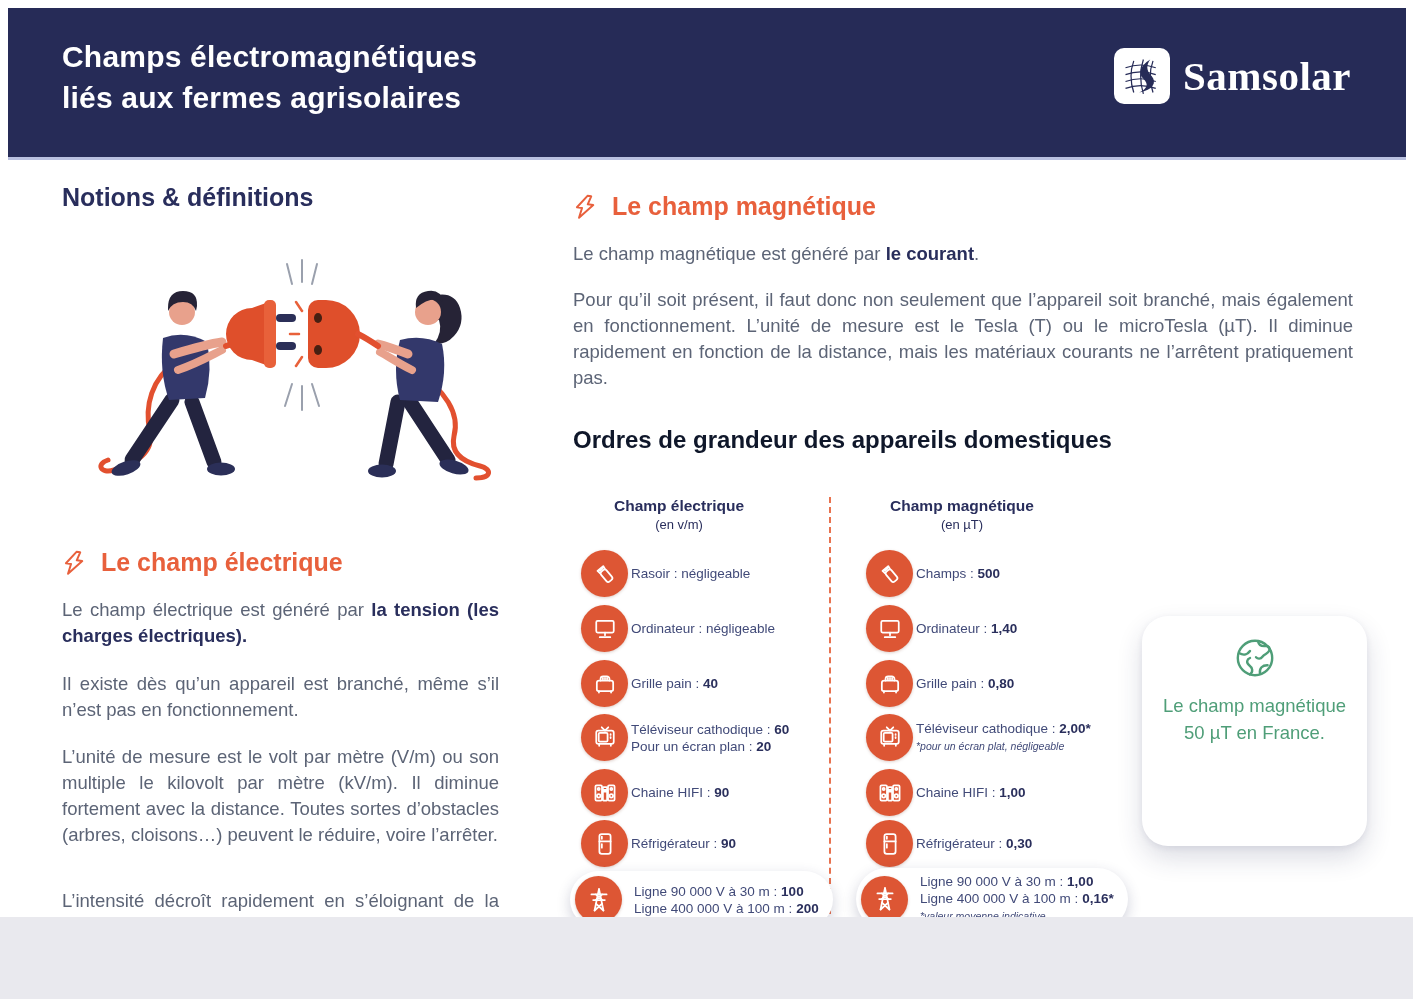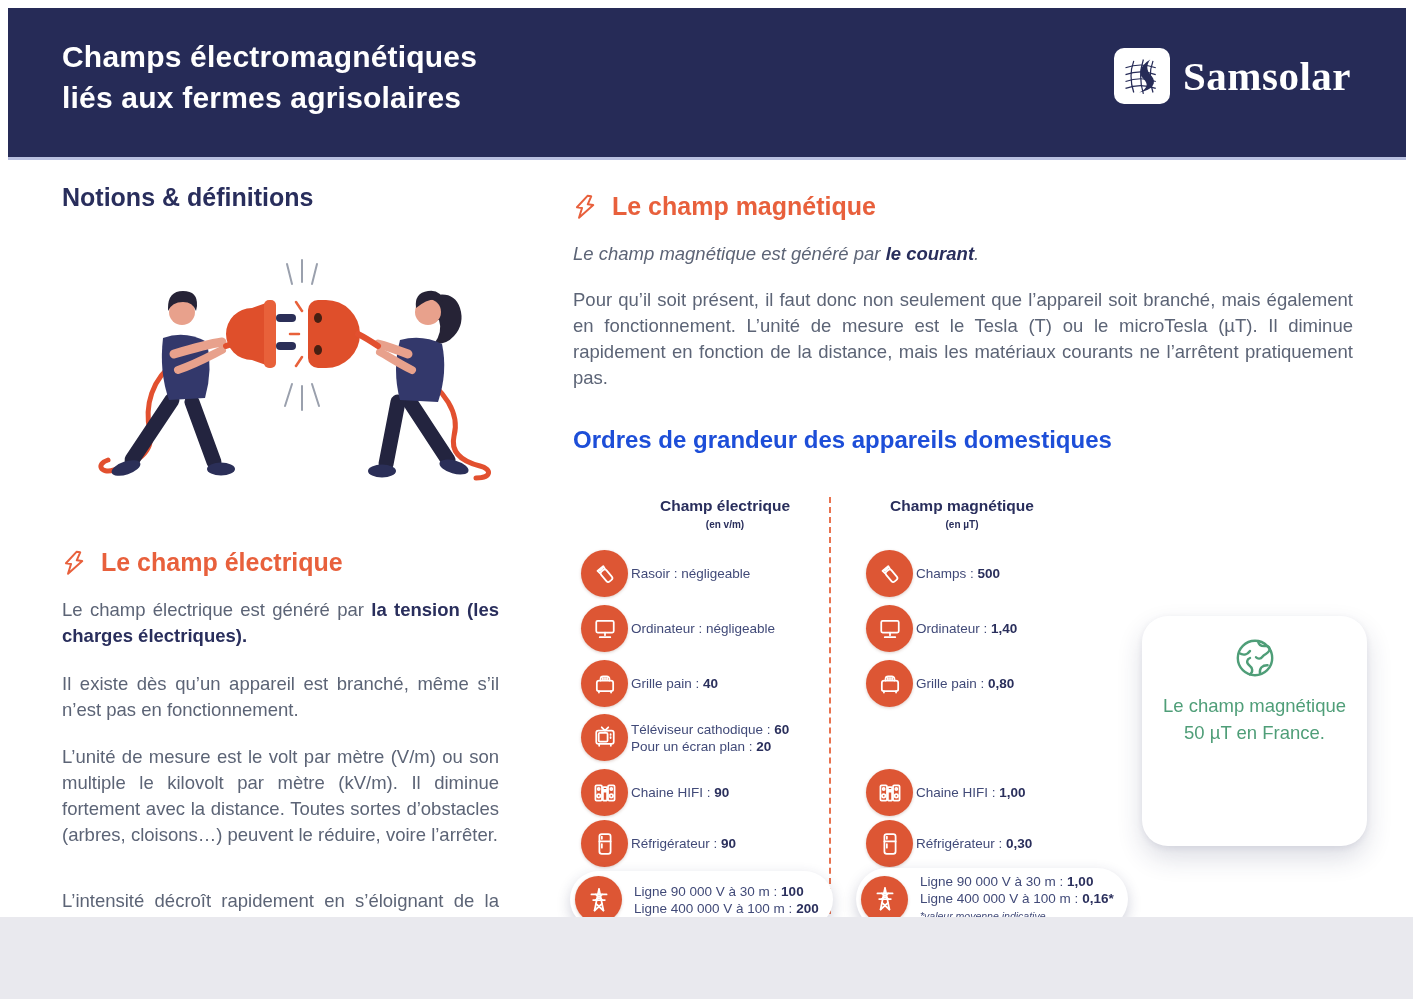--- a/index.html
+++ b/index.html
@@ -20,24 +20,24 @@
   .notions-title{position:absolute;left:62px;top:183px;font-size:25px;font-weight:bold;color:#292E5C;}
   .illustration{position:absolute;left:56px;top:250px;width:446px;height:240px;}
 
   .section-heading{position:absolute;display:flex;align-items:center;gap:13px;}
   .section-heading .hd{color:#E8603C;font-weight:bold;font-size:25px;}
 
   .para{position:absolute;color:#5C6476;font-size:18.5px;line-height:26px;text-align:justify;}
   .para b{color:#292E5C;}
 
   
-  .orders-title{position:absolute;left:573px;top:426px;color:#1d4ed8;font-size:24px;font-weight:bold;}
+  .orders-title{position:absolute;left:573px;top:426px;color:#0f172a;font-size:24px;font-weight:bold;}
   .col-head{position:absolute;width:248px;text-align:center;color:#292E5C;font-size:15.5px;
         font-weight:bold;line-height:19px;}
-  .col-head .unit{display:block;font-size:10px;font-weight:bold;}
+  .col-head .unit{display:block;font-size:13px;font-weight:normal;}
   .divider{position:absolute;left:829px;top:497px;height:437px;border-left:2.5px dashed #E8724F;}
 
   .row{position:absolute;display:flex;align-items:center;gap:3px;}
   .row-icon{width:47px;height:47px;border-radius:50%;background:#DD5634;display:flex;flex:0 0 auto;
         align-items:center;justify-content:center;box-shadow:0 1px 3px rgba(120,60,40,.25);}
   .row-icon svg{width:28px;height:28px;}
   .row-text{font-size:13.5px;line-height:17px;color:#414A78;}
   .row-text b{color:#2A2F5C;}
   .row-text .note{font-size:10.5px;font-style:italic;margin-top:1px;}
 
@@ -151,28 +151,28 @@
   <div class="para" style="left:62px;top:744px;width:437px;">L’unité de mesure est le volt par mètre (V/m) ou son multiple le kilovolt par mètre (kV/m). Il diminue fortement avec la distance. Toutes sortes d’obstacles (arbres, cloisons…) peuvent le réduire, voire l’arrêter.</div>
   <div class="para" style="left:62px;top:888px;width:437px;">L’intensité décroît rapidement en s’éloignant de la source.</div>
 
   <div class="section-heading" style="left:571px;top:192px;">
     <svg viewBox="0 0 24 24" width="28" height="28">
       <path class="bolt" d="M12.8 2.2 L5.2 13.2 h4.4 L8.2 21.8 L18.8 9.4 h-4.8 L16 2.2 Z" transform="rotate(8 12 12)"></path>
     </svg>
     <span class="hd">Le champ magnétique</span>
   </div>
 
-  <div class="para" style="left:573px;top:241px;width:790px;text-align:left;font-style:italic;">
+  <div class="para" style="left:573px;top:241px;width:790px;text-align:left;">
     <span>Le champ magnétique est généré par </span><b>le courant</b><span>.</span>
   </div>
   <div class="para" style="left:573px;top:287px;width:780px;">Pour qu’il soit présent, il faut donc non seulement que l’appareil soit branché, mais également en fonctionnement. L’unité de mesure est le Tesla (T) ou le microTesla (µT). Il diminue rapidement en fonction de la distance, mais les matériaux courants ne l’arrêtent pratiquement pas.</div>
 
   <div class="orders-title">Ordres de grandeur des appareils domestiques</div>
 
-  <div class="col-head" style="left:601px;top:496px;">
+  <div class="col-head" style="left:555px;top:496px;">
     <span>Champ électrique</span>
     <span class="unit">(en v/m)</span>
   </div>
   <div class="col-head" style="left:838px;top:496px;">
     <span>Champ magnétique</span>
     <span class="unit">(en µT)</span>
   </div>
   <div class="divider"></div>
 
   <div class="row" style="left:581px;top:550px;">
@@ -330,20 +330,37 @@
         <path d="M10.2 6.8 v1.2 M12 6.8 v1.2 M13.8 6.8 v1.2"></path>
         <path d="M6.8 18 v1.3 M17.2 18 v1.3"></path>
           </g>
         </svg>
     </div>
     <div class="row-text">
         <div><span>Grille pain : </span><b>0,80</b></div>
       </div>
   </div>
 
+  <div class="row" style="left:866px;top:714px;">
+    <div class="row-icon">
+      <svg viewBox="0 0 24 24">
+          <g class="icon-stroke">
+        <path d="M9.2 2.8 L12 5.6 L14.8 2.8"></path>
+        <rect x="4.5" y="5.6" width="15" height="11.5" rx="1.8"></rect>
+        <rect x="6.6" y="7.6" width="7.6" height="7.5" rx="1"></rect>
+        <path d="M16.8 8.6 v.8 M16.8 11.2 v.8"></path>
+        <path d="M7 17.1 v1.6 M17 17.1 v1.6"></path>
+          </g>
+        </svg>
+    </div>
+    <div class="row-text">
+      <div><span>Téléviseur cathodique : </span><b>2,00*</b></div>
+      <div class="note">*pour un écran plat, négligeable</div>
+    </div>
+  </div>
 
   <div class="row" style="left:866px;top:769px;">
     <div class="row-icon">
       <svg viewBox="0 0 24 24">
           <g class="icon-stroke">
         <rect x="3.8" y="5.5" width="5.6" height="13" rx="1"></rect>
         <rect x="14.6" y="5.5" width="5.6" height="13" rx="1"></rect>
         <rect x="10.2" y="7" width="3.6" height="11.5" rx="0.5"></rect>
         <circle cx="6.6" cy="8.6" r="0.9"></circle>
             <circle cx="6.6" cy="14.4" r="1.5"></circle>

